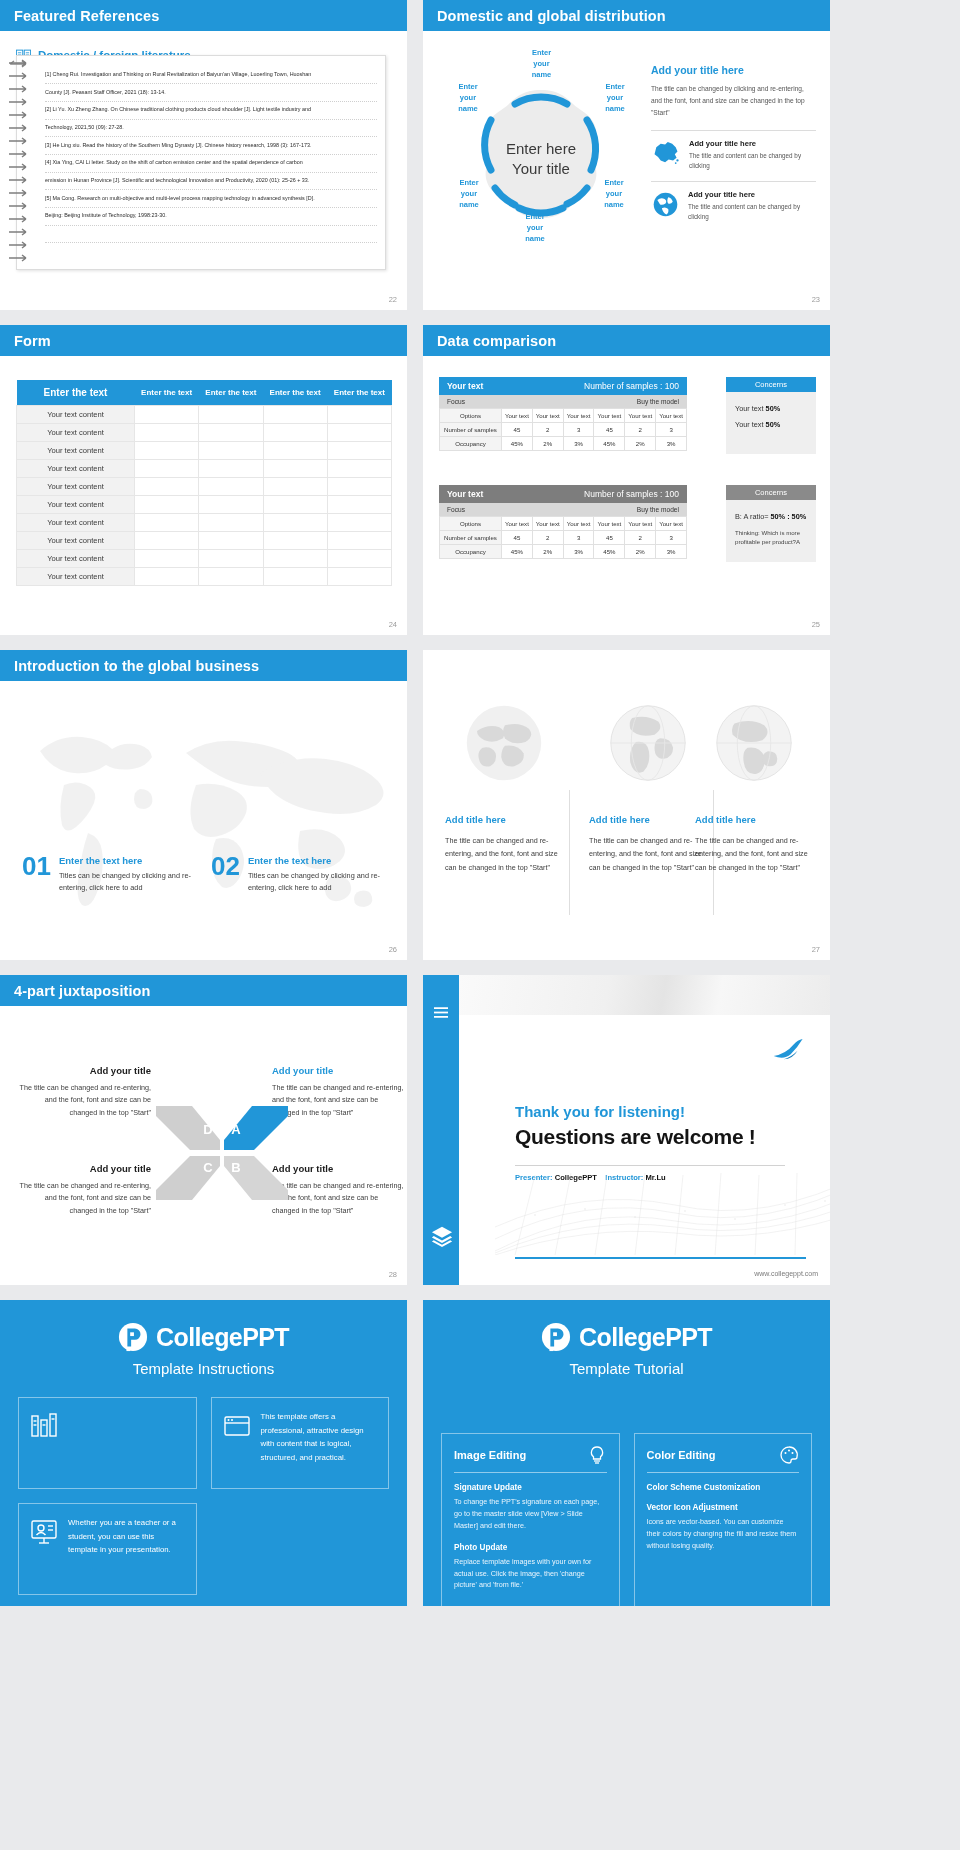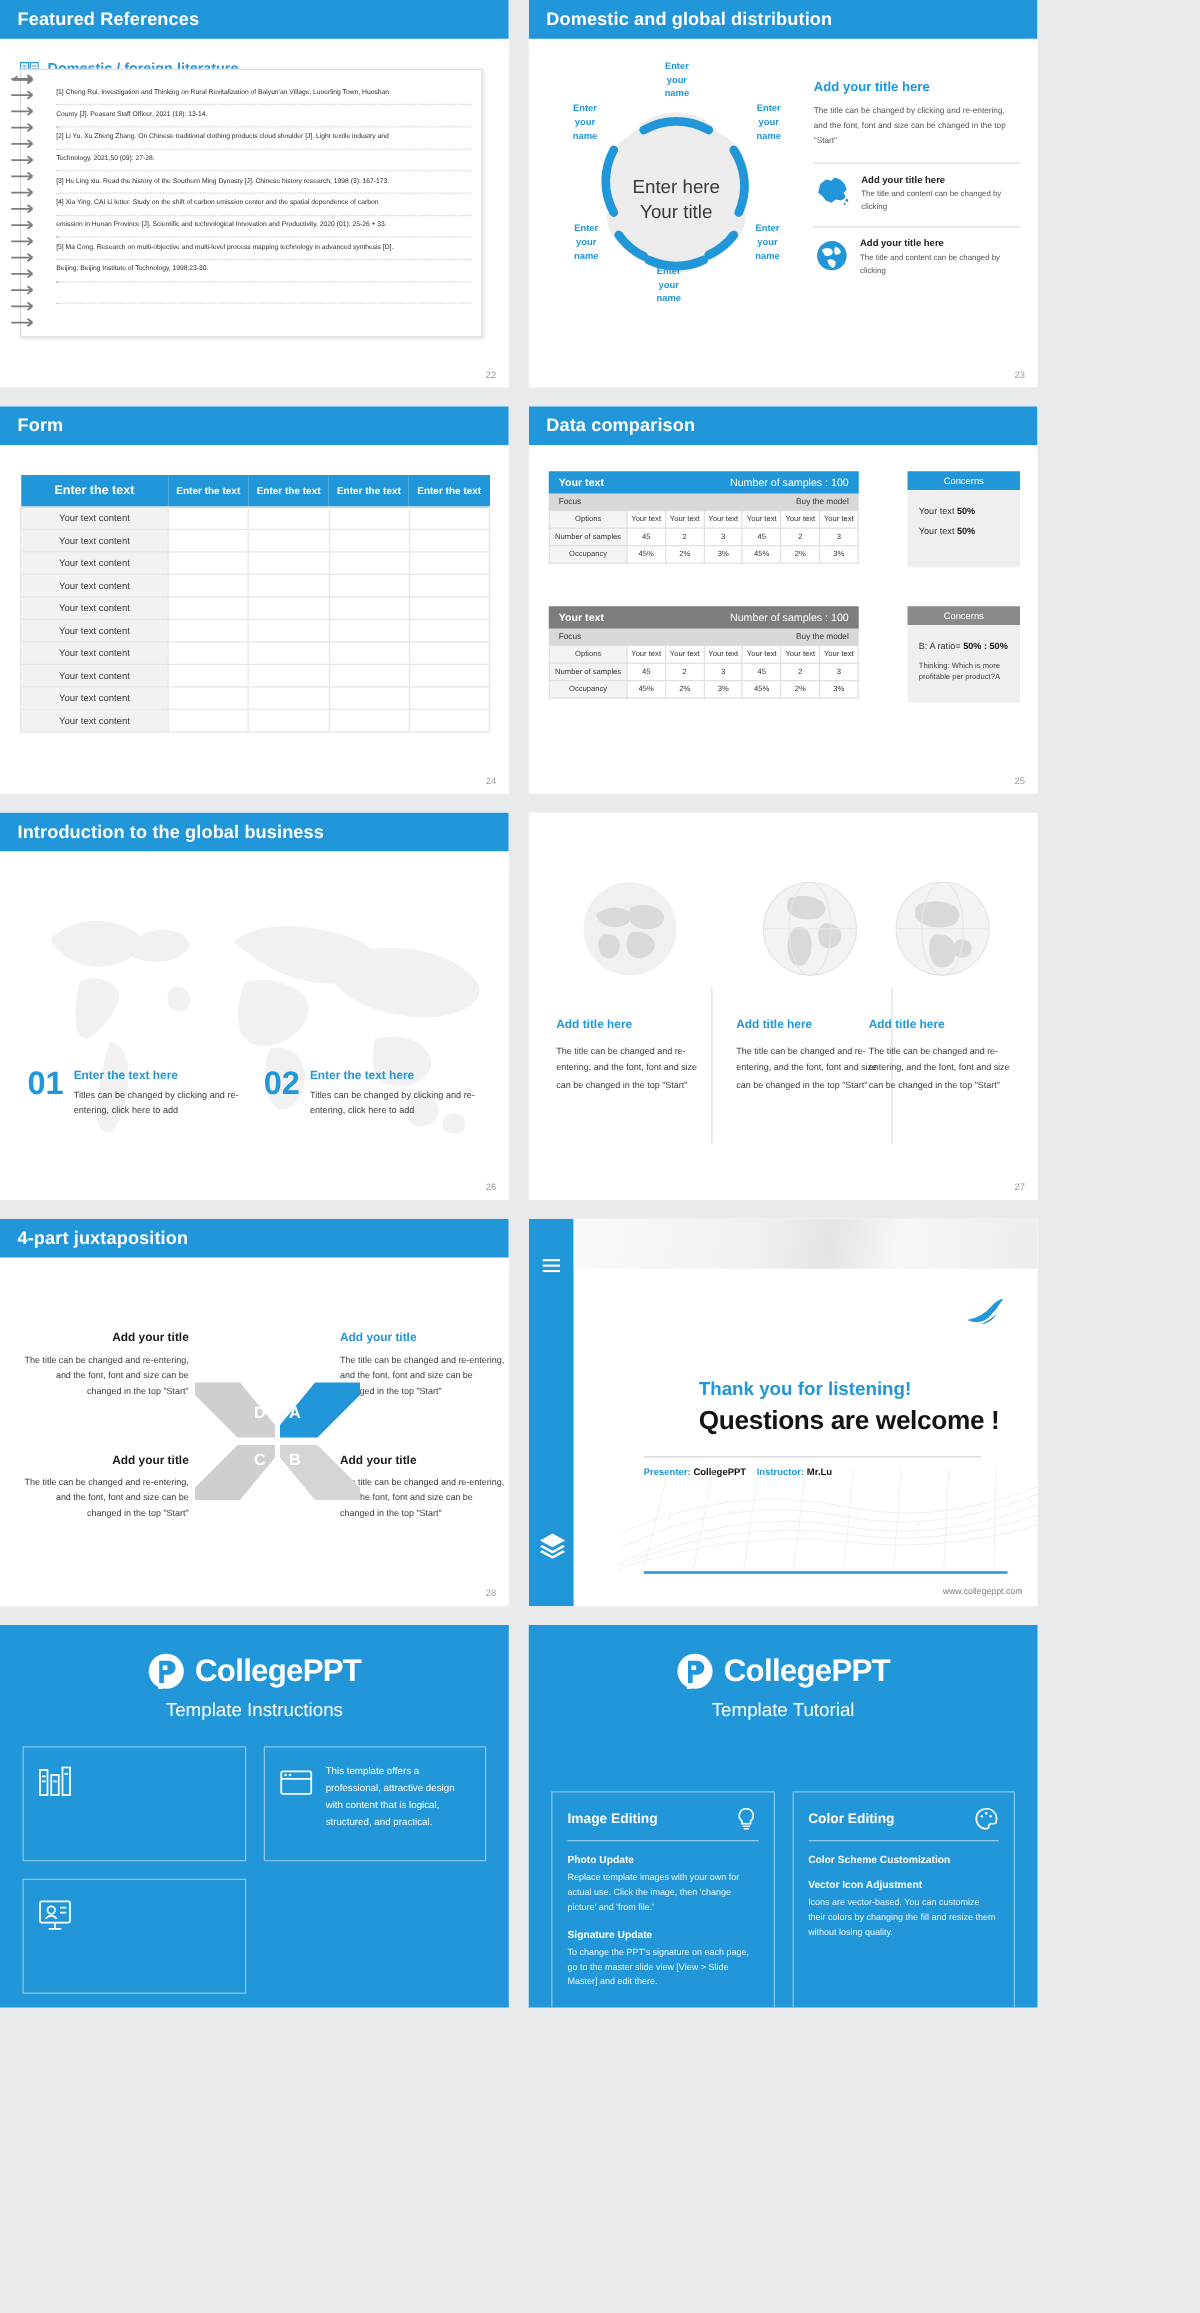--- a/index.html
+++ b/index.html
@@ -110,21 +110,21 @@
   .q-blk.blue h4 { color: #2196d8; }
   .q-blk p { font-size: 7.2px; color: #3c3c3c; line-height: 1.72; }
   .xmark { position: absolute; left: 152px; top: 125px; width: 105px; height: 80px; }
   
   .ty-left { position: absolute; left: 0; top: 0; width: 36px; height: 100%; background: #2196d8; }
   .ty-ham { position: absolute; left: 11px; top: 32px; width: 14px; }
   .ty-layers { position: absolute; left: 8px; bottom: 38px; width: 22px; height: 22px; }
   .ty-main { position: absolute; left: 36px; top: 0; right: 0; bottom: 0; background: #fff; }
   .ty-ribbon { position: absolute; left: 0; top: 0; right: 0; height: 40px; background: linear-gradient(100deg,#fafafa 0%,#f0f0f0 40%,#e4e4e4 55%,#f7f7f7 70%,#ececec 100%); }
   .ty-logo { position: absolute; right: 24px; top: 62px; width: 34px; height: 26px; }
-  .ty-txt { position: absolute; left: 56px; top: 128px; margin-left: 44px; }
+  .ty-txt { position: absolute; left: 56px; top: 128px; }
   .ty-txt .h1 { color: #2196d8; font-size: 15px; font-weight: bold; margin-bottom: 5px; }
   .ty-txt .h2 { color: #141414; font-size: 21px; font-weight: bold; letter-spacing: -.3px; }
   .ty-meta { position: absolute; left: 56px; top: 198px; font-size: 7.6px; color: #2b2b2b; }
   .ty-meta b { color: #111; }
   .ty-meta .k { color: #2196d8; font-weight: bold; }
   .ty-rule { position: absolute; left: 56px; top: 190px; width: 270px; height: 1px; background: #d2d2d2; }
   .ty-wire { position: absolute; left: 36px; bottom: 30px; right: 0; height: 90px; }
   .ty-barline { position: absolute; left: 56px; bottom: 26px; right: 24px; height: 2.5px; background: #2196d8; }
   .ty-url { position: absolute; right: 12px; bottom: 8px; font-size: 7px; color: #7a7a7a; }
   
@@ -772,20 +772,21 @@
           <svg viewBox="0 0 28 28" width="28" height="28" fill="none" stroke="#fff" stroke-width="1.4">
             <rect x="2" y="3" width="24" height="17" rx="1.5"></rect>
             <circle cx="11" cy="10" r="3"></circle>
               <path d="M6.5 17 q4.5 -5 9 0"></path>
             <line x1="18" y1="8" x2="23" y2="8"></line>
               <line x1="18" y1="12" x2="23" y2="12"></line>
             <line x1="14" y1="20" x2="14" y2="25"></line>
               <line x1="9" y1="25" x2="19" y2="25"></line>
           </svg>
         </span>
+        <p>Whether you are a teacher or a student, you can use this template in your presentation.</p>
       </div>
     </div>
   </div>
 
   <div class="slide cp">
     <div class="cp-logo">
       <span class="mark">
         <svg viewBox="0 0 32 32" width="30" height="30">
           <circle cx="16" cy="16" r="15" fill="#fff"></circle>
           <path d="M10 7 h8 a6 6 0 0 1 0 12 h-4 v7 h-4 Z" fill="#2196d8"></path>
@@ -803,26 +804,26 @@
           <span class="t">Image Editing</span>
           <span class="ic">
             <svg viewBox="0 0 20 20" width="20" height="20" fill="none" stroke="#fff" stroke-width="1.3">
               <path d="M10 2 a5.5 5.5 0 0 1 3.5 9.8 V14 h-7 v-2.2 A5.5 5.5 0 0 1 10 2 Z"></path>
               <line x1="7" y1="16" x2="13" y2="16"></line>
                 <line x1="8" y1="18" x2="12" y2="18"></line>
             </svg>
           </span>
         </div>
         <div class="tt-sec">
+          <h5>Signature Update</h5>
+          <p>To change the PPT's signature on each page, go to the master slide view [View &gt; Slide Master] and edit there.</p>
+        </div>
+        <div class="tt-sec">
           <h5>Photo Update</h5>
           <p>Replace template images with your own for actual use. Click the image, then 'change picture' and 'from file.'</p>
-        </div>
-        <div class="tt-sec">
-          <h5>Signature Update</h5>
-          <p>To change the PPT's signature on each page, go to the master slide view [View &gt; Slide Master] and edit there.</p>
         </div>
       </div>
 
       <div class="tt-card">
         <div class="tt-hd">
           <span class="t">Color Editing</span>
           <span class="ic">
             <svg viewBox="0 0 20 20" width="20" height="20" fill="none" stroke="#fff" stroke-width="1.3">
               <path d="M10 2 a8 8 0 1 0 0 16 q2 0 2 -2 q0 -2 2 -2 h2 a2 2 0 0 0 2 -2 A8 8 0 0 0 10 2 Z"></path>
               <circle cx="6.5" cy="8" r="1" fill="#fff" stroke="none"></circle>

